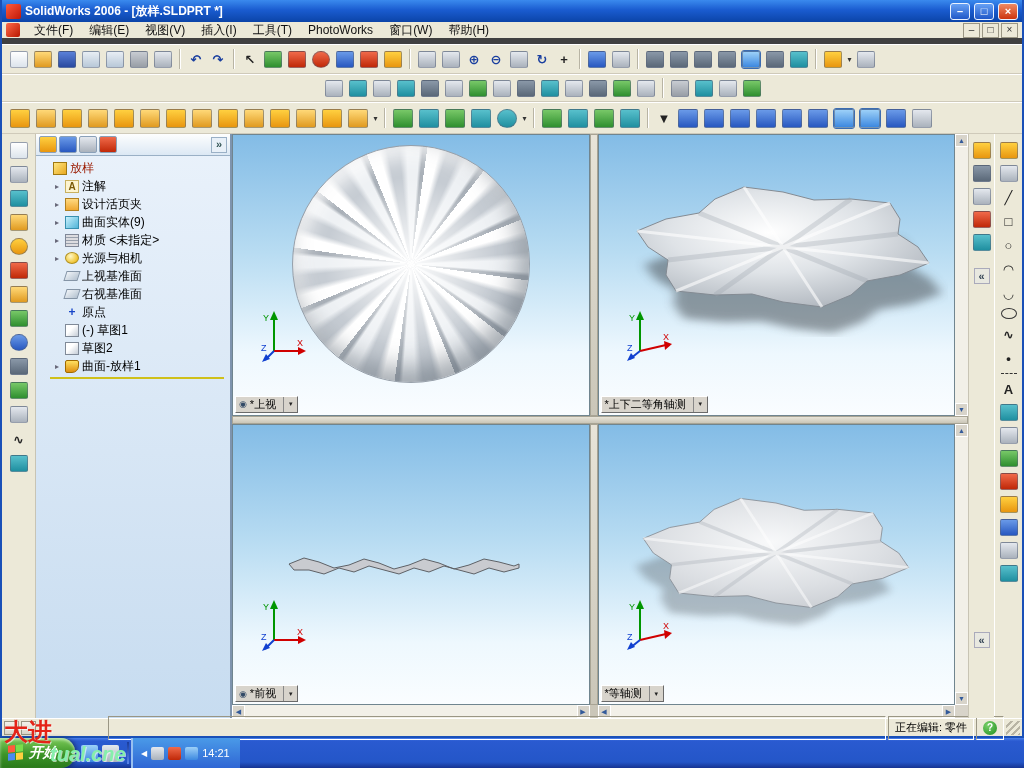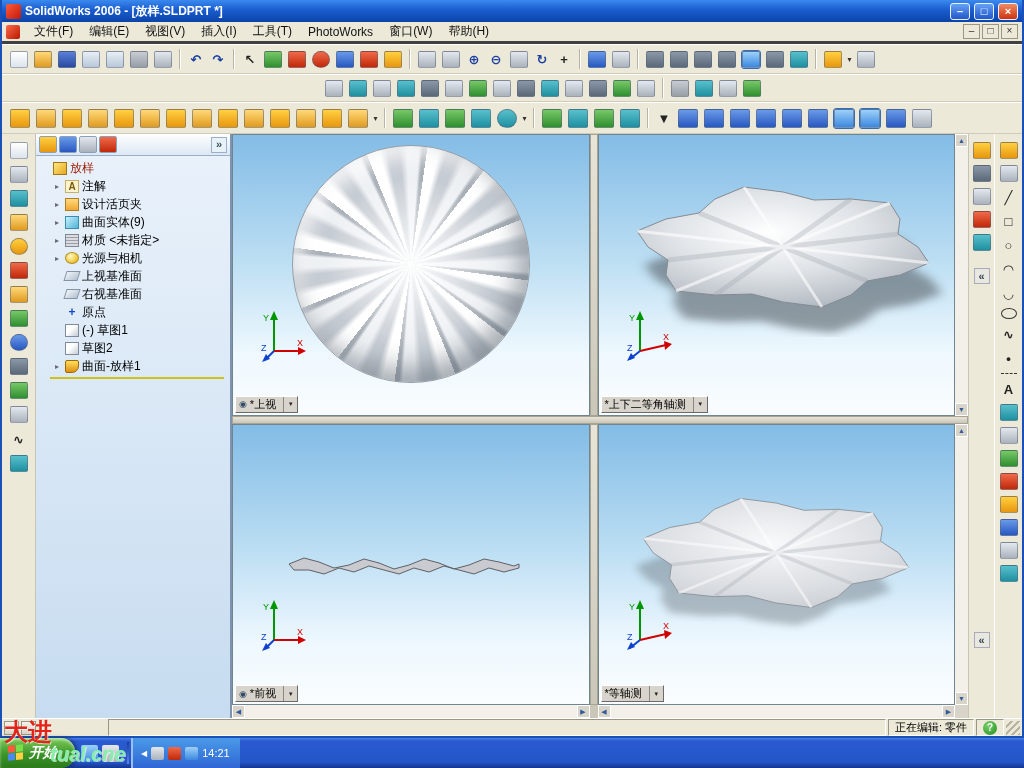--- a/index.html
+++ b/index.html
@@ -13,21 +13,21 @@
   .titlebar { height:22px; flex:0 0 22px; display:flex; align-items:center; padding:0 4px; gap:4px;
               background:linear-gradient(180deg,#3a8aee 0%,#1a5cd0 45%,#0b44a8 100%); color:#fff;
               font-size:12px; font-weight:bold; }
   .appico { width:15px; height:15px; background:linear-gradient(135deg,#ff5a3c,#c01808); border-radius:2px; flex:0 0 15px; }
   .ttext { flex:1; white-space:nowrap; overflow:hidden; }
   .sysbtn { width:20px; height:17px; border-radius:3px; border:1px solid #eaf2ff; color:#fff; font-size:11px; line-height:14px;
             text-align:center; background:linear-gradient(180deg,#66a0f4,#2058c8); }
   .sysbtn.close { background:linear-gradient(180deg,#f08a62,#cc3410); }
 
   .menubar { height:22px; flex:0 0 22px; display:flex; align-items:center; background:#ECE9D8; font-size:12px;
-             border-bottom:3px solid #404040; padding:0 4px; }
+             border-bottom:6px solid #404040; padding:0 4px; }
   .mico { width:14px; height:14px; background:linear-gradient(135deg,#ff6a4a,#b81800); border-radius:2px; margin-right:6px; }
   .mitem { padding:2px 8px; color:#111; }
   .mright { margin-left:auto; display:flex; gap:2px; }
   .mdibtn { width:17px; height:15px; border:1px solid #9a9684; background:#ECE9D8; color:#333; font-size:10px; line-height:12px; text-align:center; }
 
   .tbar { display:flex; align-items:center; background:#ECE9D8; border-top:1px solid #fff; border-bottom:1px solid #cfcaba; padding:2px 5px; }
   .t1 { height:30px; flex:0 0 30px; }
   .t2 { height:28px; flex:0 0 28px; padding-left:320px; }
   .t3 { height:32px; flex:0 0 32px; }
   .gi { width:18px; height:17px; border-radius:2px; margin:0 3px; border:1px solid rgba(90,100,120,.55); flex:0 0 auto; }
@@ -110,21 +110,21 @@
   .rstripA { flex:0 0 26px; background:#ECE9D8; border-left:1px solid #c8c4b4; display:flex; flex-direction:column; align-items:center; padding-top:8px; gap:6px; position:relative; }
   .rstripB { flex:0 0 28px; background:#ECE9D8; border-left:1px solid #fff; display:flex; flex-direction:column; align-items:center; padding-top:8px; gap:6px; }
   .collapse1 { position:absolute; top:134px; } .collapse2 { position:absolute; bottom:70px; }
   .chv { width:16px; height:16px; font-size:11px; color:#345; border:1px solid #aab; background:#e8e8e0; text-align:center; line-height:14px; }
   .oval { width:16px; height:11px; border:1px solid #333; border-radius:50%; background:transparent; margin:0 2px; }
   .dashl { width:16px; border-top:1px dashed #333; margin:0 2px; }
 
   
   .statusbar { height:18px; flex:0 0 18px; background:#ECE9D8; border-top:1px solid #fff; display:flex; align-items:center; font-size:11px; padding:0 2px; gap:2px; }
   .stbtn { width:15px; height:14px; border:1px solid #9a9684; background:linear-gradient(180deg,#f4f2ea,#d8d4c8); }
-  .sf { border:1px solid; border-color:#9a9684 #ffffff #ffffff #9a9684; height:17px; display:flex; align-items:center; padding:0 6px; }
+  .sf { border:1px solid; border-color:#9a9684 #ffffff #ffffff #9a9684; height:24px; display:flex; align-items:center; padding:0 6px; }
   .sf.big { flex:1; margin-left:70px; }
   .help { width:14px; height:14px; border-radius:50%; background:radial-gradient(circle at 35% 30%,#7ad06a,#1f8f1f); color:#fff; font-size:10px; font-weight:bold; text-align:center; line-height:14px; }
   .grip { width:14px; height:14px; background:repeating-linear-gradient(135deg,transparent 0 3px,#b8b4a4 3px 5px); }
 
   
   .taskbar { height:30px; display:flex; align-items:stretch; background:linear-gradient(180deg,#4a80ec 0%,#2a5ad0 10%,#2456c8 80%,#163492 100%); }
   .startbtn { display:flex; align-items:center; gap:5px; padding:0 18px 0 8px; color:#fff; font-size:14px; font-weight:bold; font-style:italic;
               background:linear-gradient(180deg,#7ccc5a,#3c9428 55%,#2a7a1a); border-radius:0 14px 14px 0;
               box-shadow:inset 0 2px 3px rgba(255,255,255,.5), 2px 0 4px rgba(0,0,0,.4); }
   .flag { width:16px; height:16px; display:grid; grid-template-columns:7px 7px; grid-template-rows:7px 7px; gap:1px; transform:skewY(-6deg); }

